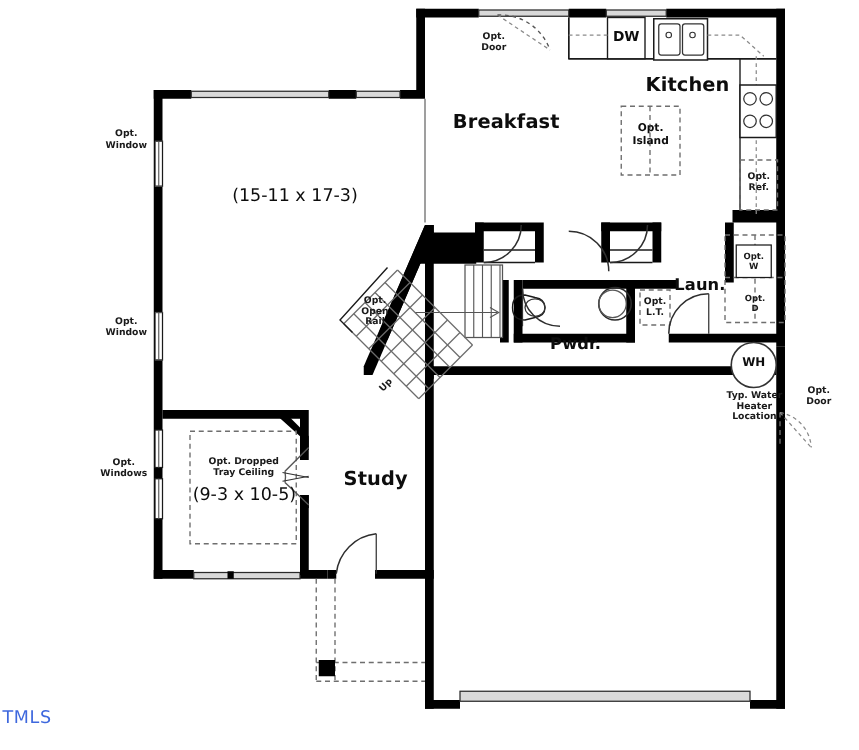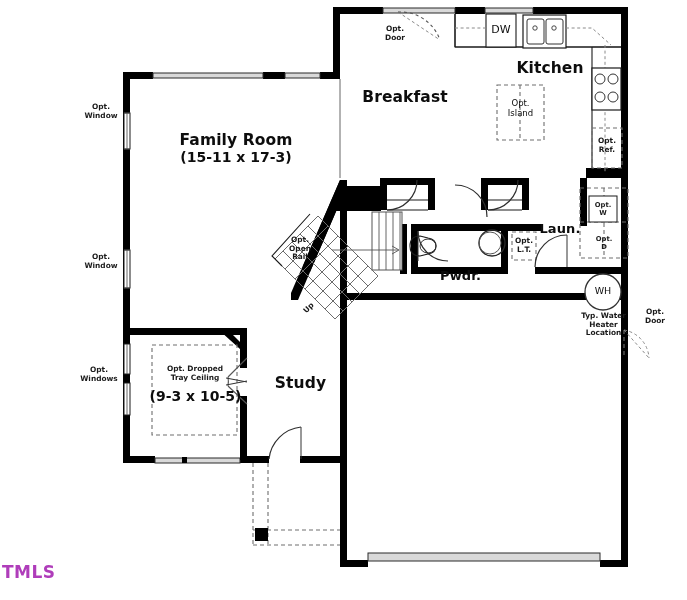--- a/index.html
+++ b/index.html
@@ -36,41 +36,41 @@
     -webkit-font-smoothing: antialiased;
   }
   .room-name {
     font-size: 13px;
     font-weight: bold;
     letter-spacing: 0.1px;
   }
   .room-name.big { font-size: 15.5px; }
   .room-dim {
     font-size: 14px;
-    font-weight: bold;
+    font-weight: normal;
   }
   .opt-note {
     font-size: 7.4px;
     font-weight: bold;
     line-height: 1.18;
     color: #1a1a1a;
   }
   .opt-note.tiny { font-size: 6.8px; }
   .appl {
     font-size: 11px;
-    font-weight: normal;
+    font-weight: bold;
   }
   .appl.small { font-size: 8.5px; }
   .watermark {
     position: absolute;
     left: 2px;
     bottom: 18px;
-    font-size: 17px;
-    font-weight: bold;
-    color: #a21caf;
+    font-size: 14px;
+    font-weight: normal;
+    color: #1d4ed8;
     letter-spacing: 0.5px;
     font-family: "DejaVu Sans", "Liberation Sans", sans-serif;
     opacity: 0.85;
   }
   .rot-up {
     transform: rotate(-45deg);
     transform-origin: center center;
   }
 </style>
 </head>
@@ -336,21 +336,20 @@
       <path class="dsh" d="M253 545 L340 545"></path>
       <rect class="w" x="255" y="528" width="13" height="13"></rect>
     </g>
 
     <g>
       <line class="lnthin" x1="340" y1="79" x2="340" y2="178"></line>
     </g>
 
   </svg>
 
-  <div class="lbl room-name big" style="left:146px; top:132px; width:180px;">Family Room</div>
   <div class="lbl room-dim" style="left:146px; top:150px; width:180px;">(15-11 x 17-3)</div>
 
   <div class="lbl room-name big" style="left:340px; top:89px; width:130px;">Breakfast</div>
 
   <div class="lbl room-name big" style="left:500px; top:60px; width:100px;">Kitchen</div>
 
   <div class="lbl room-name" style="left:530px; top:222px; width:60px;">Laun.</div>
 
   <div class="lbl room-name" style="left:428px; top:269px; width:65px;">Pwdr.</div>
 

